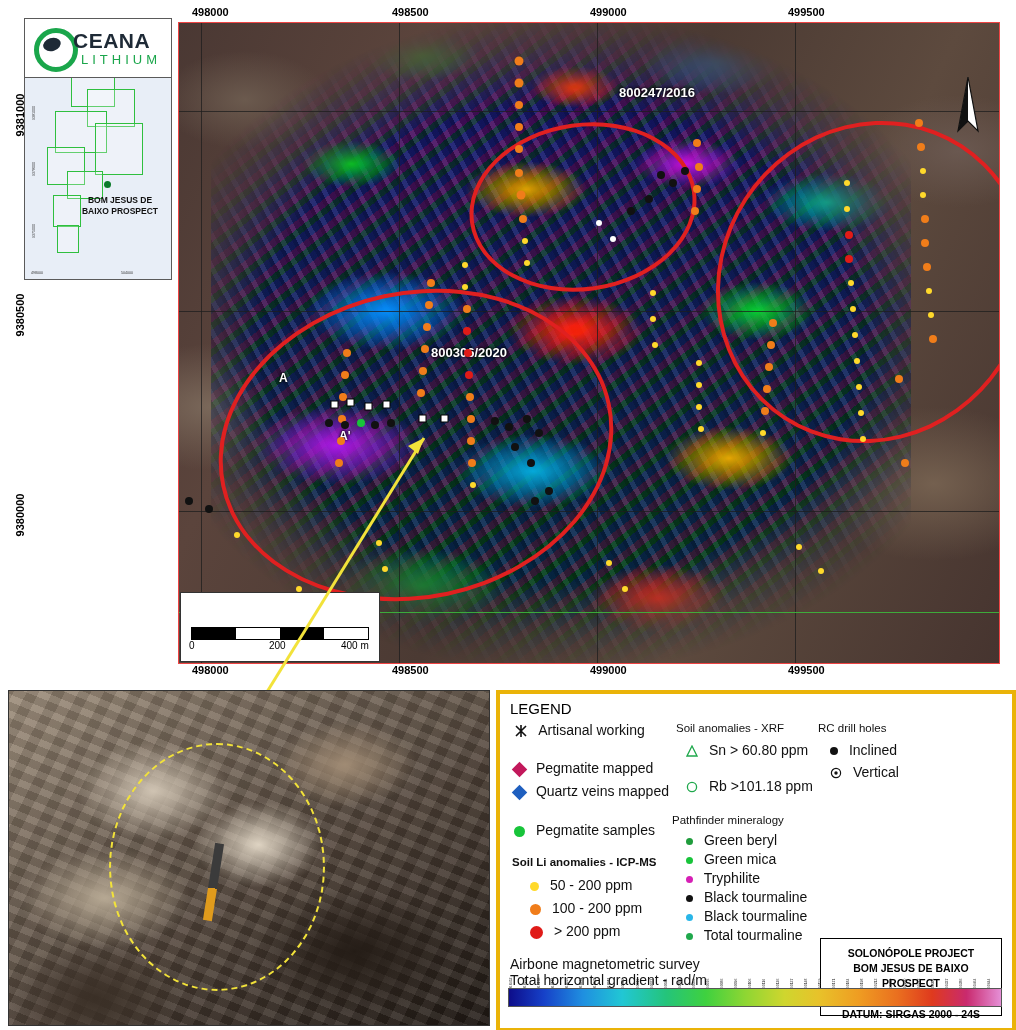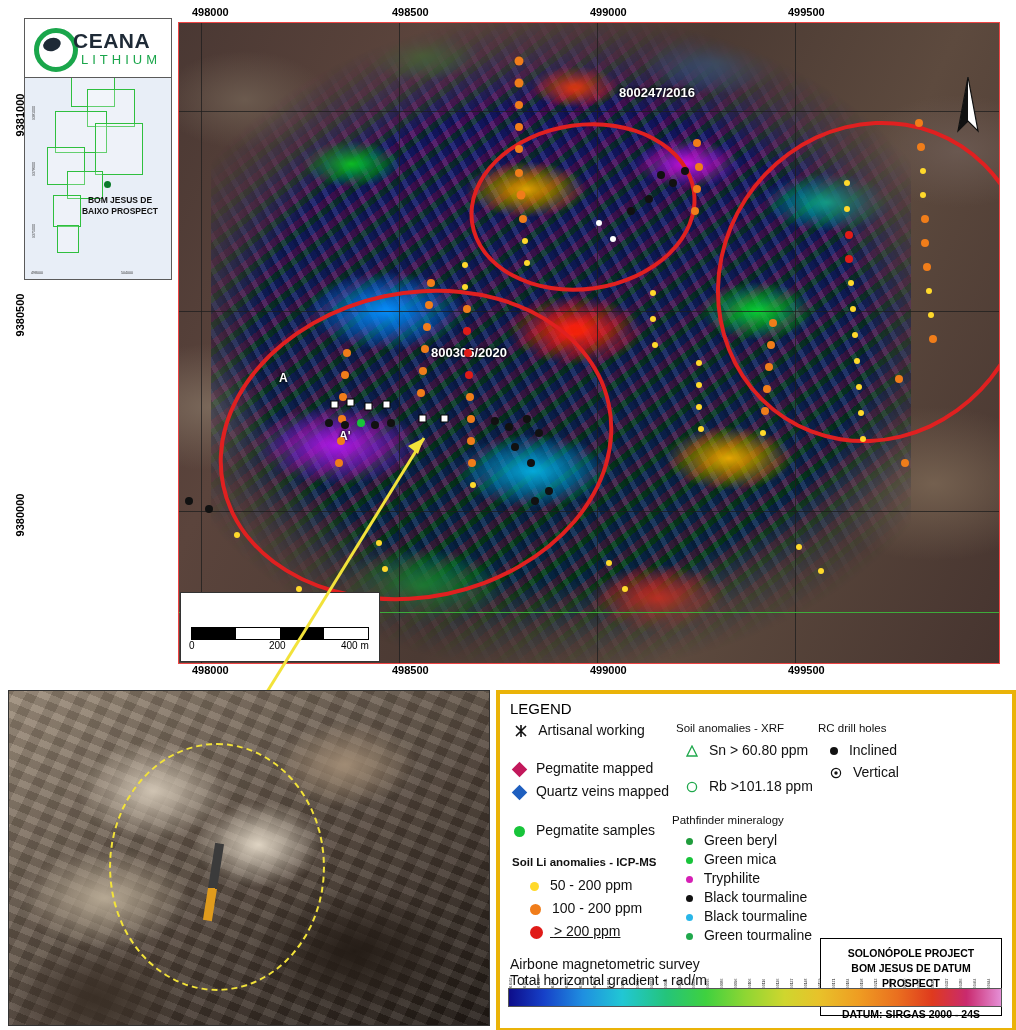--- a/index.html
+++ b/index.html
@@ -349,21 +349,21 @@
 
   <div class="colhead" style="left:12px;top:162px;font-weight:bold;">Soil Li anomalies - ICP-MS</div>
   <div class="lrow" style="left:30px;top:183px;">
     <span class="sw cir" style="width:9px;height:9px;background:#ffd92b;"></span>
     <span>50 - 200 ppm</span>
   </div>
   <div class="lrow" style="left:30px;top:206px;">
     <span class="sw cir" style="width:11px;height:11px;background:#f07d1a;"></span>
     <span>100 - 200 ppm</span>
   </div>
-  <div class="lrow" style="left:30px;top:229px;text-decoration:underline;">
+  <div class="lrow" style="left:30px;top:229px;">
     <span class="sw cir" style="width:13px;height:13px;background:#e01b18;"></span>
     <span>&gt; 200 ppm</span>
   </div>
 
   <div class="lrow" style="left:10px;top:262px;">Airbone magnetometric survey</div>
   <div class="lrow" style="left:10px;top:278px;">Total horizontal gradient - rad/m</div>
 
   <div class="colhead" style="left:176px;top:28px;">Soil anomalies - XRF</div>
   <div class="lrow" style="left:186px;top:48px;">
     <svg class="sw" width="12" height="12" viewBox="0 0 12 12">
@@ -394,39 +394,39 @@
   <div class="lrow" style="left:186px;top:195px;">
     <span class="sw cir" style="width:7px;height:7px;background:#111;"></span>
     <span>Black tourmaline</span>
   </div>
   <div class="lrow" style="left:186px;top:214px;">
     <span class="sw cir" style="width:7px;height:7px;background:#29b6e8;"></span>
     <span>Black tourmaline</span>
   </div>
   <div class="lrow" style="left:186px;top:233px;">
     <span class="sw cir" style="width:7px;height:7px;background:#1fa84c;"></span>
-    <span>Green tourmaline</span>
+    <span>Total tourmaline</span>
   </div>
 
   <div class="colhead" style="left:318px;top:28px;">RC drill holes</div>
   <div class="lrow" style="left:330px;top:48px;">
     <span class="sw cir" style="width:8px;height:8px;background:#111;"></span>
     <span>Inclined</span>
   </div>
   <div class="lrow" style="left:330px;top:70px;">
     <svg class="sw" width="12" height="12" viewBox="0 0 12 12">
       <circle cx="6" cy="6" r="4.6" fill="none" stroke="#111" stroke-width="1.2"></circle>
       <circle cx="6" cy="6" r="1.7" fill="#111"></circle>
     </svg>
     <span>Vertical</span>
   </div>
 
   <div id="titleblock">
     <div>SOLONÓPOLE PROJECT</div>
-    <div>BOM JESUS DE DATUM</div>
+    <div>BOM JESUS DE BAIXO</div>
     <div>PROSPECT</div>
     <div>JANUARY - 2024</div>
     <div>DATUM: SIRGAS 2000 - 24S</div>
   </div>
 
   <div id="cbticks">
       <span style="left: 5px; bottom: 0px;">-0.0452</span>
       <span style="left: 19.0571px; bottom: 0px;">-0.0231</span>
       <span style="left: 33.1143px; bottom: 0px;">-0.0158</span>
       <span style="left: 47.1714px; bottom: 0px;">-0.0112</span>

